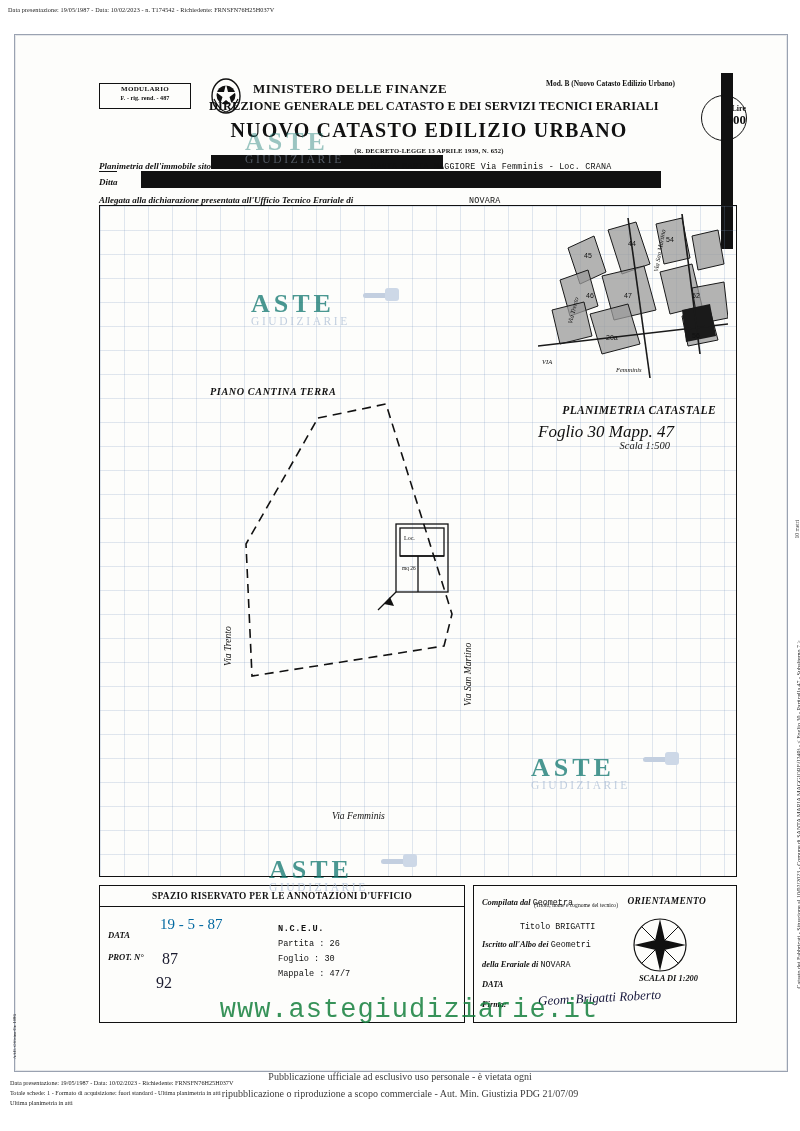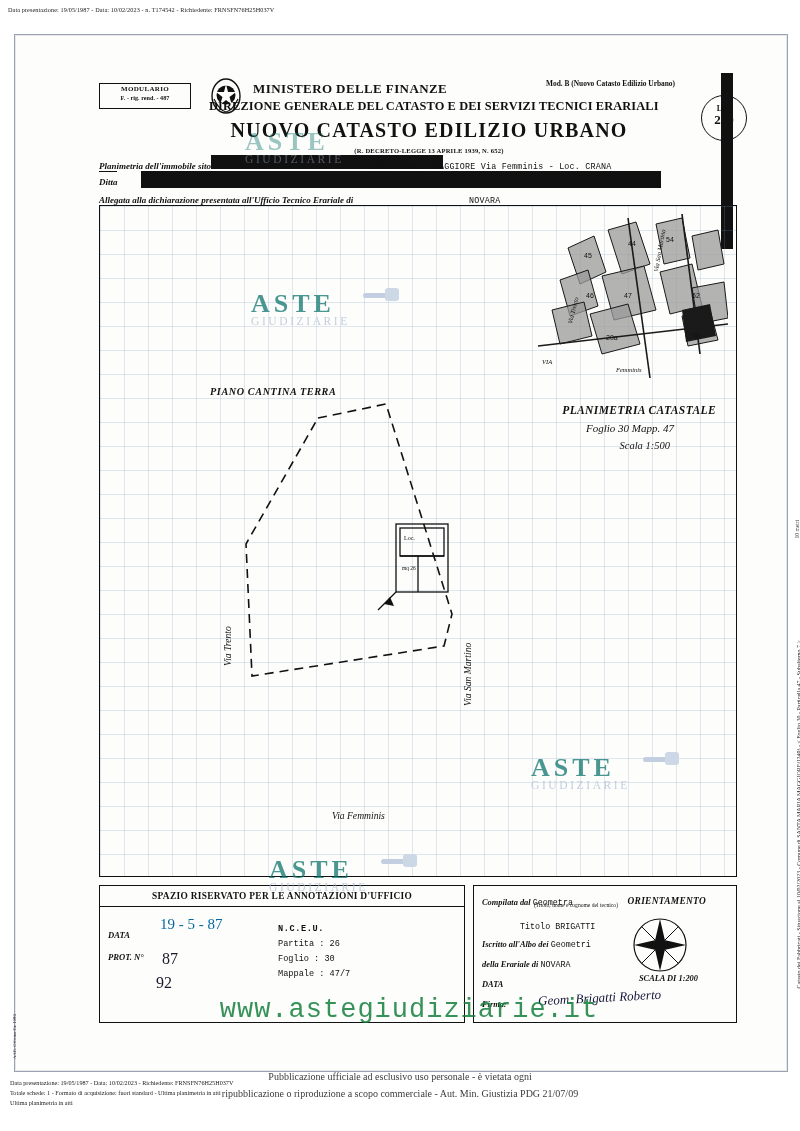--- a/index.html
+++ b/index.html
@@ -61,21 +61,21 @@
   }
   .modulario .m1{font-size:7px;font-weight:bold;letter-spacing:.3px;}
   .modulario .m2{font-size:6.2px;font-weight:bold;margin-top:2px;}
 
   .mod-b{
     position:absolute;right:78px;top:12px;font-size:7.4px;font-weight:bold;
     white-space:nowrap;
   }
   .lire{
     position:absolute;right:6px;top:28px;width:46px;height:46px;border-radius:50%;
-    border:1.6px solid #111;text-align:center;box-sizing:border-box;
+    border:1.6px solid #111;text-align:right;box-sizing:border-box;
   }
   .lire .l1{font-size:8px;font-weight:bold;margin-top:8px;}
   .lire .l2{font-size:13px;font-weight:bold;line-height:13px;}
 
   .emblem{
     position:absolute;left:128px;top:10px;width:34px;height:38px;
   }
   .ministero{
     position:absolute;left:172px;top:14px;font-size:13px;font-weight:bold;
     letter-spacing:.4px;
@@ -108,21 +108,21 @@
   .grid{
     position:absolute;inset:0;
     background-image:
       linear-gradient(to right, rgba(120,150,190,.22) 1px, transparent 1px),
       linear-gradient(to bottom, rgba(120,150,190,.22) 1px, transparent 1px);
     background-size:24px 24px;
   }
 
   
   .plan-title{position:absolute;right:20px;top:198px;font-size:11.5px;font-style:italic;font-weight:bold;letter-spacing:.4px;}
-  .plan-foglio{position:absolute;right:62px;top:216px;font-size:11px;font-style:italic;margin-left:16px;}
+  .plan-foglio{position:absolute;right:62px;top:216px;font-size:17px;font-style:italic;margin-left:16px;}
   .plan-scala{position:absolute;right:66px;top:234px;font-size:10.5px;font-style:italic;}
 
   .piano-cantina{position:absolute;left:110px;top:180px;font-size:10.2px;font-style:italic;font-weight:bold;letter-spacing:.6px;}
 
   .via-trento{position:absolute;left:122px;top:460px;font-size:9.6px;font-style:italic;transform:rotate(-90deg);transform-origin:left top;white-space:nowrap;}
   .via-sanmartino{position:absolute;left:362px;top:500px;font-size:9.6px;font-style:italic;transform:rotate(-90deg);transform-origin:left top;white-space:nowrap;}
   .via-femminis{position:absolute;left:232px;top:604px;font-size:9.6px;font-style:italic;text-align:center;}
 
   .orient-lbl{position:absolute;right:30px;top:690px;font-size:9.4px;font-style:italic;font-weight:bold;letter-spacing:.3px;}
   .orient-scala{position:absolute;right:38px;top:768px;font-size:8.4px;font-style:italic;font-weight:bold;}

